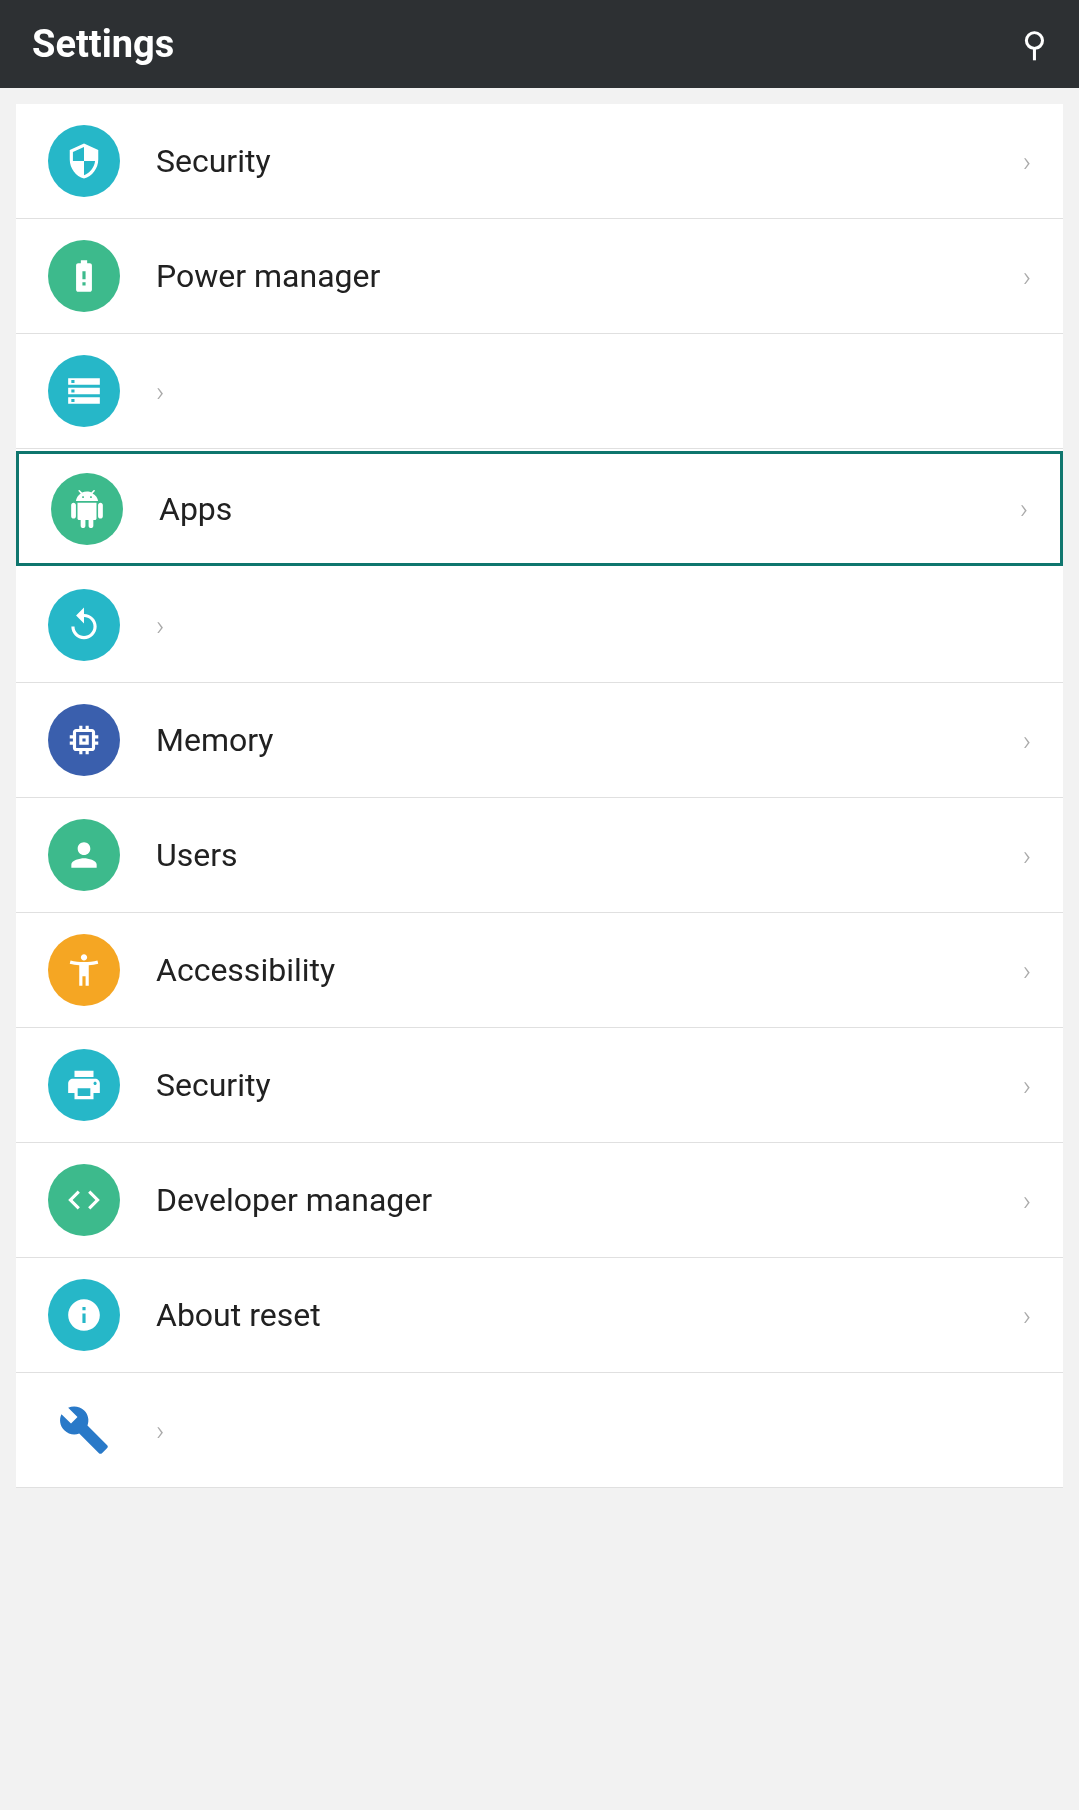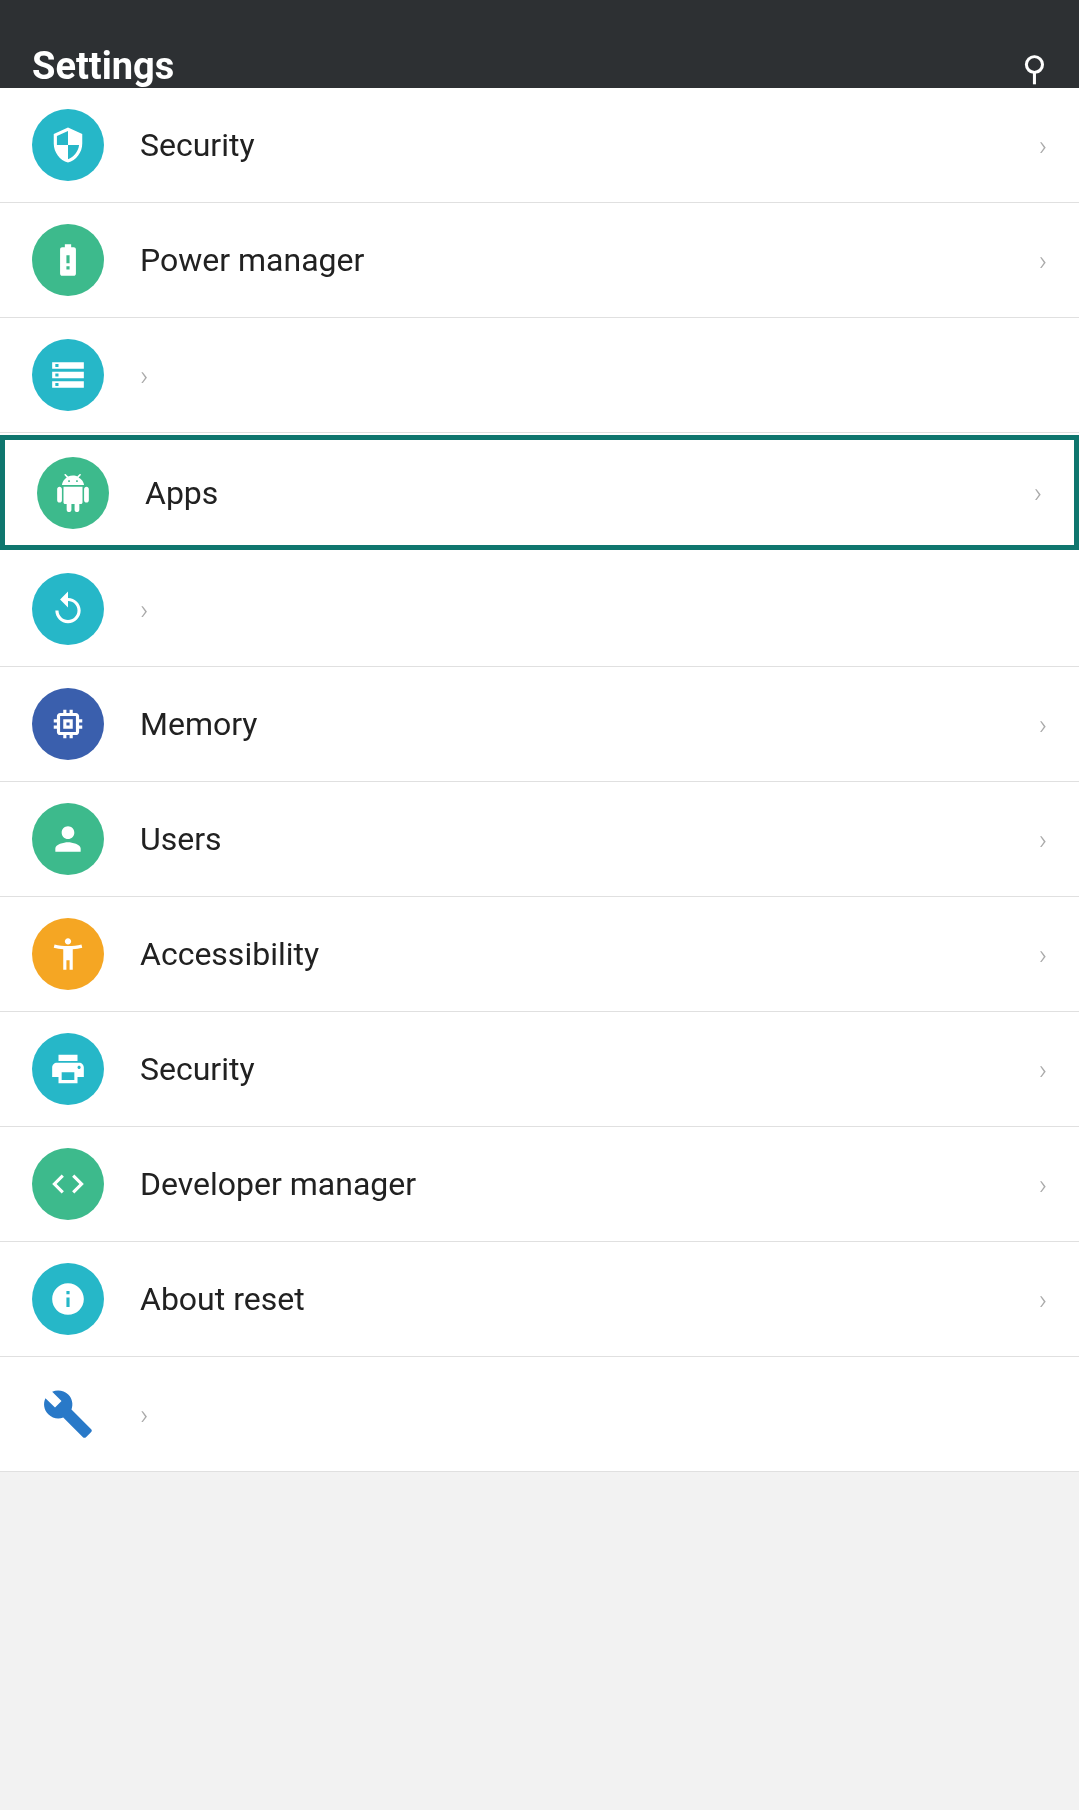--- a/index.html
+++ b/index.html
@@ -12,55 +12,55 @@
       width: 1079px;
       min-height: 1810px;
       background-color: #f2f2f2;
       font-family: 'Roboto', Arial, sans-serif;
     }
 
     .header {
       background-color: #2d3033;
       height: 88px;
       display: flex;
-      align-items: flex-end;
+      align-items: center;
       justify-content: space-between;
       padding: 0 32px;
     }
 
     .header-title {
       color: #ffffff;
       font-size: 38px;
       font-weight: bold;
     }
 
     .header-search-icon {
       color: #ffffff;
       font-size: 34px;
       cursor: pointer;
     }
 
     .settings-list {
       background-color: #ffffff;
-      margin: 0;
+      margin: 16px;
     }
 
     .settings-item {
       display: flex;
       align-items: center;
       padding: 0 32px;
       height: 115px;
       border-bottom: 1px solid #e0e0e0;
       cursor: pointer;
       position: relative;
       background-color: #ffffff;
     }
 
     .settings-item.highlighted {
-      border: 5px solid #0f766e;
+      border: 3px solid #0f766e;
       margin: 2px 0;
     }
 
     .icon-circle {
       width: 72px;
       height: 72px;
       border-radius: 50%;
       display: flex;
       align-items: center;
       justify-content: center;

